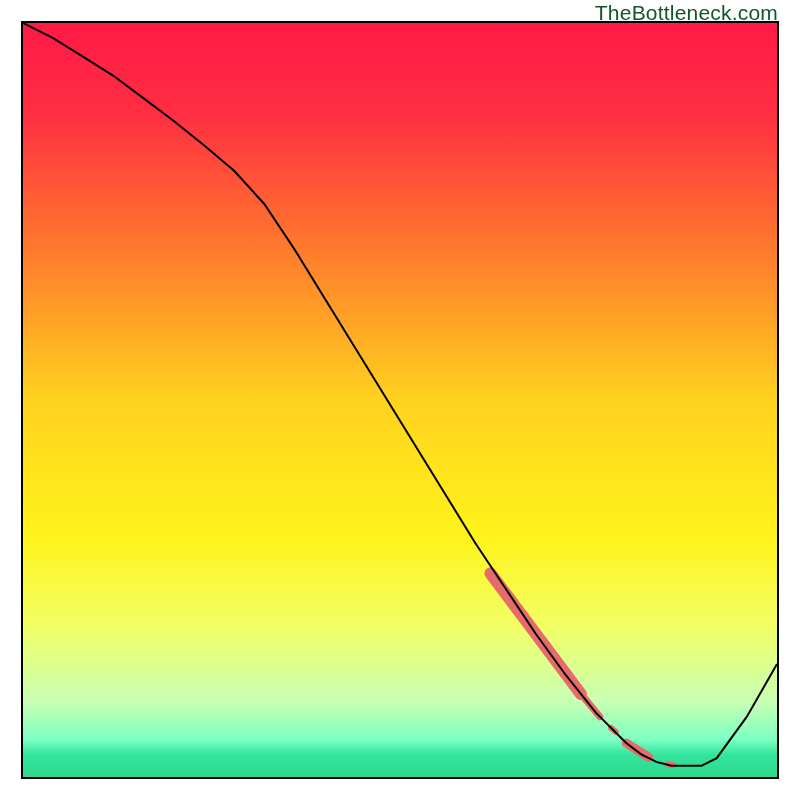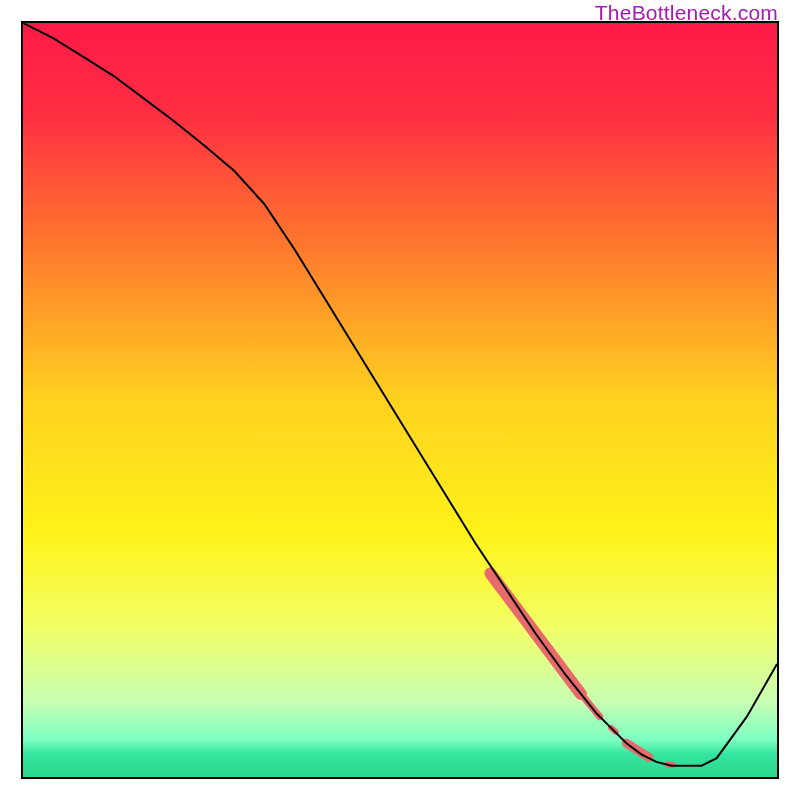--- a/index.html
+++ b/index.html
@@ -38,21 +38,21 @@
     top: 0;
     width: 100%;
     height: 100%;
   }
   .watermark {
     position: absolute;
     top: 1px;
     right: 22px;
     font-size: 21px;
     font-weight: 500;
-    color: #a21caf;
+    color: #14532d;
     letter-spacing: 0.2px;
   }
 </style>
 </head>
 <body>
 
 <div class="chart-container">
 
   <div class="watermark">TheBottleneck.com</div>
 

